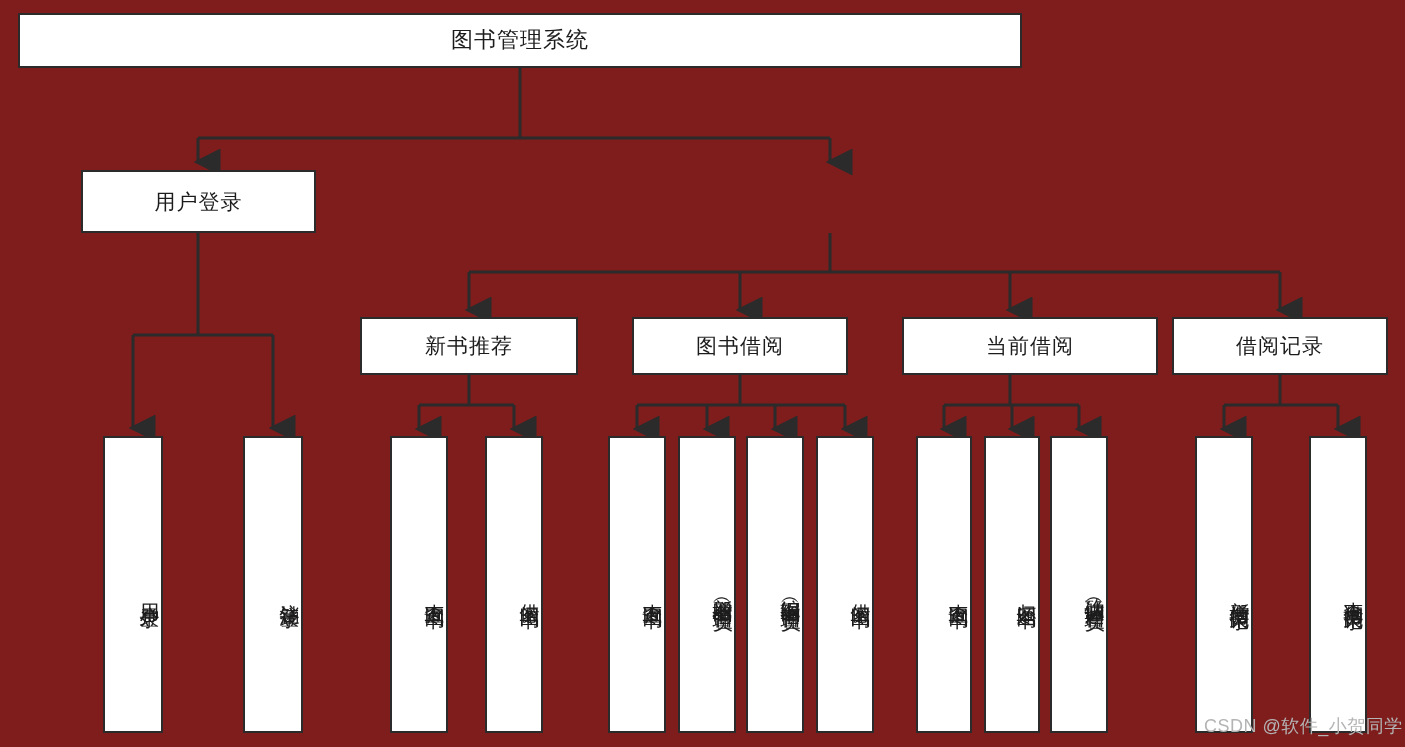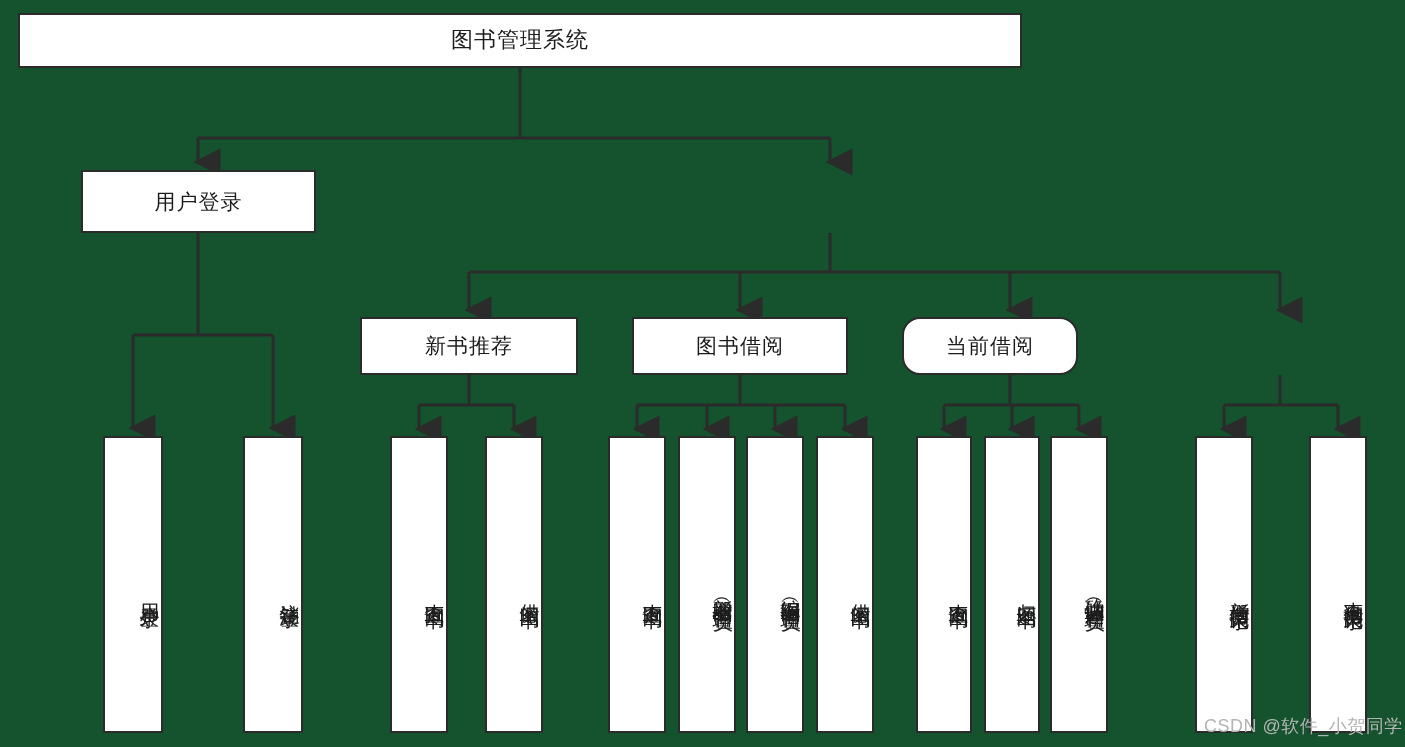--- a/index.html
+++ b/index.html
@@ -7,21 +7,21 @@
     padding: 0;
     background: #ffffff;
   }
   body {
     font-family: "Liberation Sans", "DejaVu Sans", sans-serif;
   }
   #diagram-root {
     position: relative;
     width: 1405px;
     height: 747px;
-    background: #14532d;
+    background: #7f1d1d;
     overflow: hidden;
   }
   #edge-layer {
     position: absolute;
     left: 0;
     top: 0;
     width: 1405px;
     height: 747px;
   }
   .node {
@@ -132,22 +132,25 @@
   <div class="node horizontal" style="left:81px; top:170px; width:235px; height:63px;">
     <span>用户登录</span>
   </div>
 
   <div class="node horizontal" style="left:632px; top:317px; width:216px; height:58px;">
     <span>图书借阅</span>
   </div>
   <div class="node horizontal" style="left:360px; top:317px; width:218px; height:58px;">
     <span>新书推荐</span>
   </div>
-  <div class="node horizontal" style="left:902px; top:317px; width:176px; height:58px;border-radius:18px;">
+  <div class="node horizontal" style="left:902px; top:317px; width:256px; height:58px;">
     <span>当前借阅</span>
+  </div>
+  <div class="node horizontal" style="left:1172px; top:317px; width:216px; height:58px;">
+    <span>借阅记录</span>
   </div>
 
   <div class="node leaf" style="left:103px; top:436px; width:60px; height:297px;">
     <span class="leaf-text">用户登录</span>
   </div>
   <div class="node leaf" style="left:243px; top:436px; width:60px; height:297px;">
     <span class="leaf-text">注销登录</span>
   </div>
 
   <div class="node leaf" style="left:390px; top:436px; width:58px; height:297px;">

